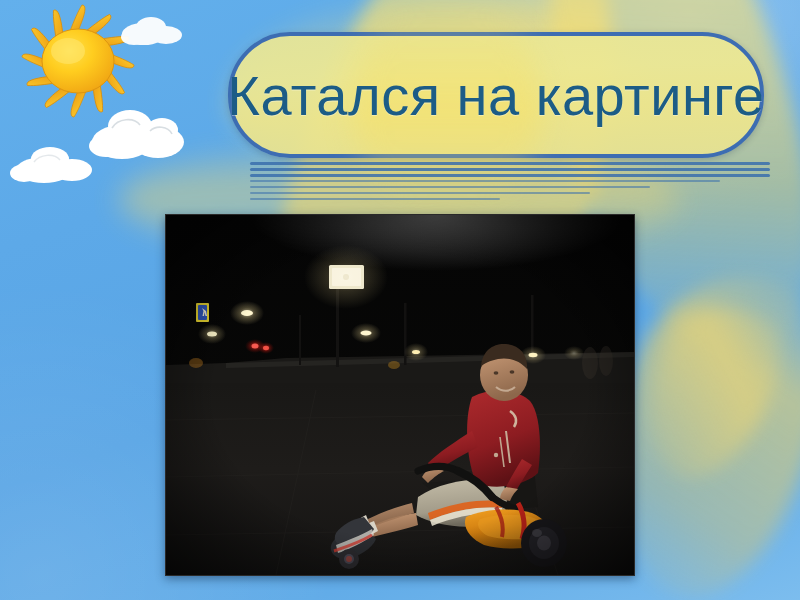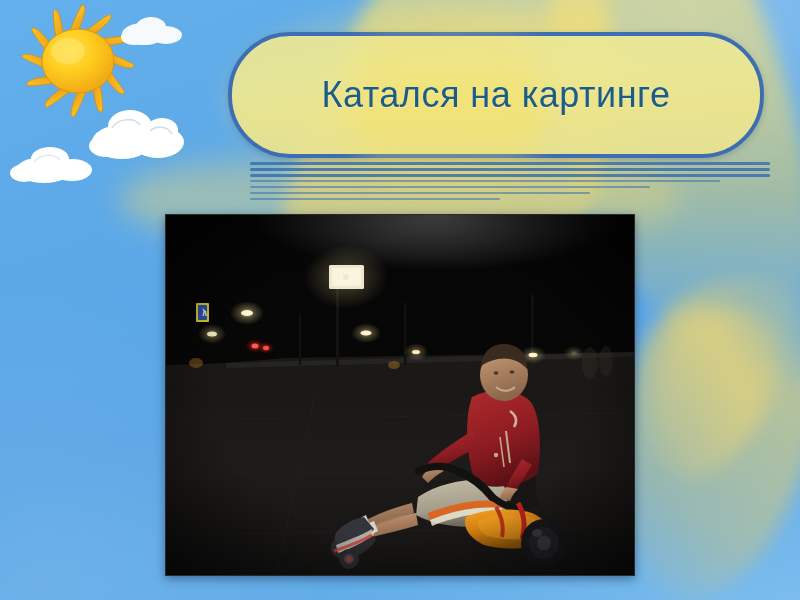--- a/index.html
+++ b/index.html
@@ -139,21 +139,21 @@
     width: 190px; height: 220px;
     background: linear-gradient(180deg, rgba(252,226,88,.0), rgba(250,224,92,.45), rgba(250,224,92,0));
     filter: blur(14px);
     border-radius: 50%;
     pointer-events: none;
   }
   .title-text {
     position: relative;
     z-index: 2;
     font-family: "Liberation Sans", sans-serif;
-    font-size: 36px;
+    font-size: 56px;
     font-weight: 400;
     letter-spacing: .5px;
     color: #1c5c86;
     white-space: nowrap;
     text-shadow: 0 1px 0 rgba(255,255,255,.35);
   }
 
   
   .rules {
     position: absolute;

